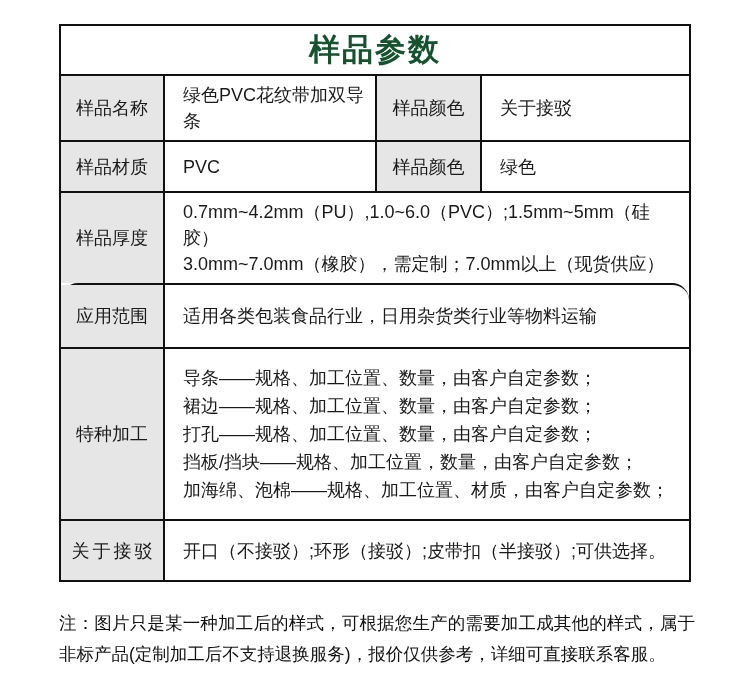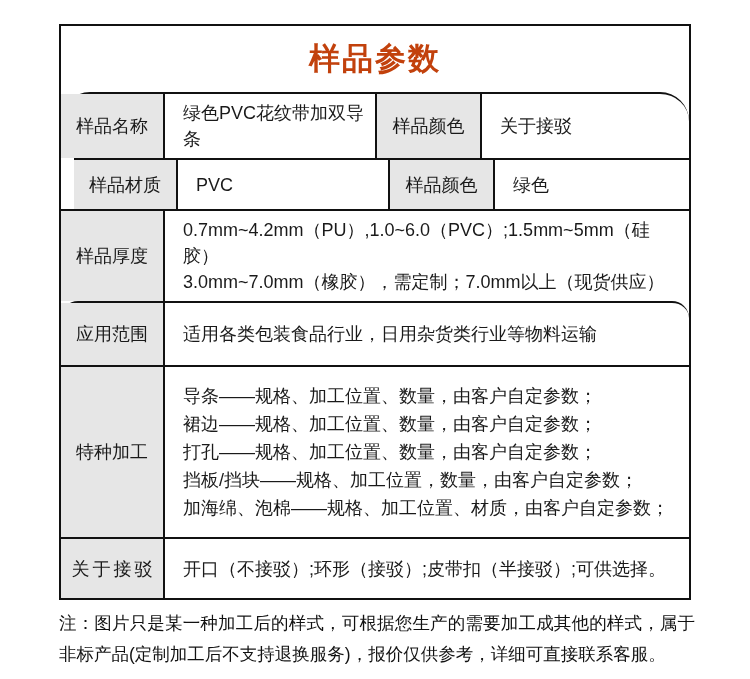--- a/index.html
+++ b/index.html
@@ -15,24 +15,24 @@
 
   .sheet {
     position: absolute;
     left: 59px; top: 24px;
     width: 632px;
     border: 2px solid #111111;
     background: #ffffff;
   }
 
   .title-row {
-    height: 66px;
+    height: 48px;
     display: flex; align-items: center; justify-content: center;
     font-size: 31px; font-weight: bold; letter-spacing: 2px;
-    color: #c2410c;
+    color: #14532d;
   }
 
   .row { display: flex; border-top: 2px solid #111111; align-items: stretch; }
 
   .label-cell {
     flex: 0 0 102px;
     background: #e6e6e6;
     display: flex; align-items: center; justify-content: center;
     font-size: 18px; color: #1a1a1a;
     text-align: center;
@@ -43,22 +43,22 @@
     display: flex; align-items: center;
     border-left: 2px solid #111111;
     font-size: 18px;
     padding: 6px 10px 6px 18px;
     line-height: 26px;
   }
   .value-fixed { flex: 0 0 212px; }
   .value-flex  { flex: 1 1 auto; }
   .mid-label { border-left: 2px solid #111111; flex: 0 0 105px; }
 
-  .h-r1 { min-height: 51px; border-radius: 29px; }
-  .h-r2 { min-height: 51px; margin-left: 13px; }
+  .h-r1 { min-height: 51px; }
+  .h-r2 { min-height: 51px; }
   .h-r3 { min-height: 67px; }
   .h-r4 { min-height: 64px; border-radius: 17px; }
   .h-r5 { min-height: 172px; }
   .h-r6 { min-height: 61px; }
 
   .lines { white-space: pre-line; }
   .lines-loose { line-height: 28px; }
 
   .note {
     position: absolute;

